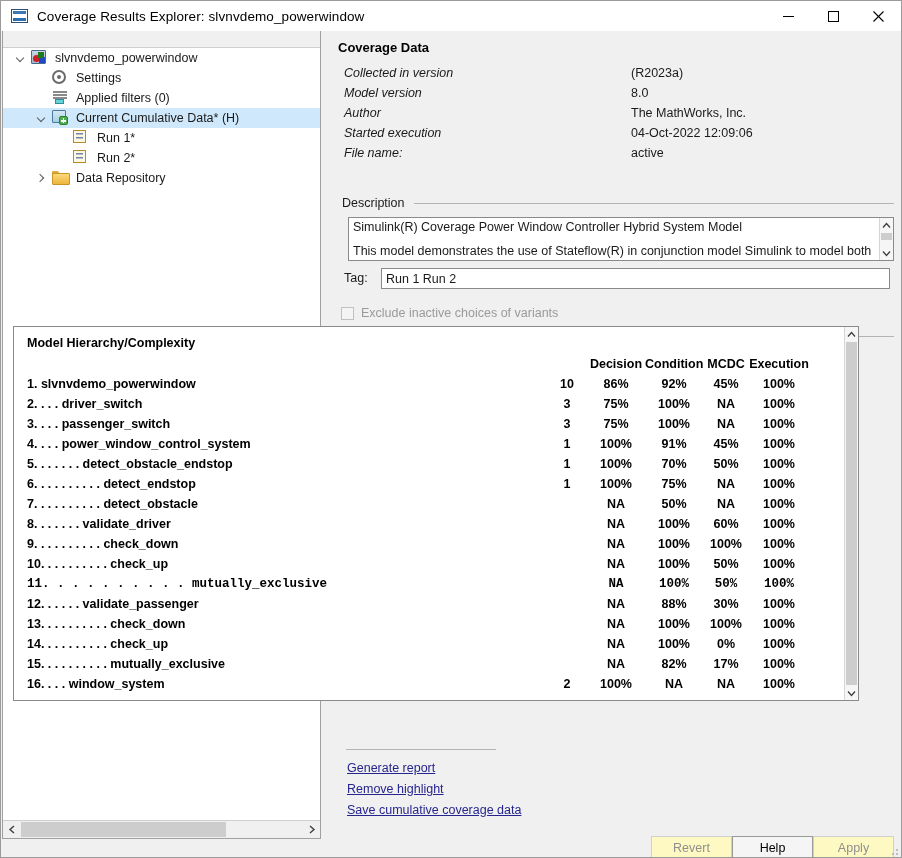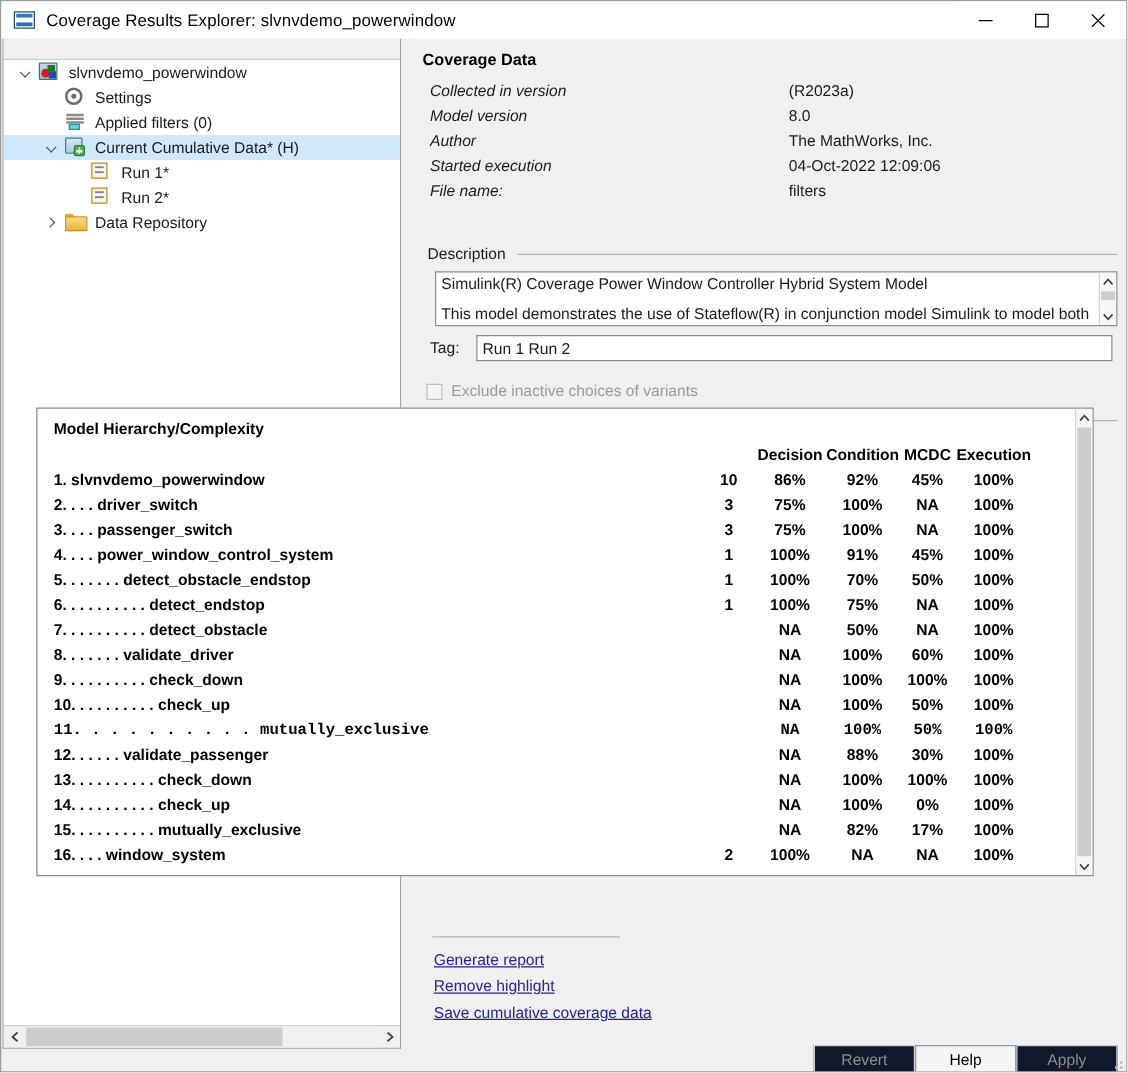--- a/index.html
+++ b/index.html
@@ -241,21 +241,21 @@
 
   .checkrow { position: absolute; left: 10px; top: 273px; display: flex; align-items: center; }
   .cbox {
     width: 13px; height: 13px; border: 1px solid #c0c0c0; background: #f4f4f4;
     margin-right: 7px; flex: none;
   }
   .checkrow .ctext { font-size: 12.5px; color: #9a9a9a; }
 
   
   .sumbox {
-    position: absolute; left: 28px; top: 325px;
+    position: absolute; left: 12px; top: 325px;
     width: 846px; height: 375px;
     background: #ffffff; border: 1px solid #8a8a8a;
     overflow: hidden;
   }
   .sumbox-inner { position: absolute; left: 0; top: 0; right: 15px; bottom: 0; }
   .sum-h {
     position: absolute; left: 13px; top: 9px;
     font-size: 12.5px; font-weight: bold; color: #000;
   }
   .colhead {
@@ -277,21 +277,21 @@
     position: absolute; left: 16px;
     font-size: 12.5px; color: #26258f; text-decoration: underline;
     cursor: pointer; white-space: nowrap;
   }
 
   .btn {
     position: absolute; top: 803px; height: 23px; width: 81px;
     font-family: "Liberation Sans", sans-serif; font-size: 12.5px;
     display: flex; align-items: center; justify-content: center;
   }
-  .btn.disabled { background: #0f172a; color: #8f8f8f; border: 1px solid #d0d0d0; }
+  .btn.disabled { background: #fef9c3; color: #8f8f8f; border: 1px solid #d0d0d0; }
   .btn.enabled { background: #f5f5f5; color: #000; border: 1px solid #9a9a9a; }
 
   .grip {
     position: absolute; right: 3px; bottom: 2px; width: 10px; height: 10px;
   }
   .grip i { position: absolute; width: 2px; height: 2px; background: #bdbdbd; }
 </style>
 </head>
 <body>
 
@@ -434,21 +434,21 @@
         <div class="kvrow" style="top: 73px;">
           <span class="k">Author</span>
           <span class="v">The MathWorks, Inc.</span>
         </div>
         <div class="kvrow" style="top: 93px;">
           <span class="k">Started execution</span>
           <span class="v">04-Oct-2022 12:09:06</span>
         </div>
         <div class="kvrow" style="top: 113px;">
           <span class="k">File name:</span>
-          <span class="v">filters</span>
+          <span class="v">active</span>
         </div>
       </div>
 
     <div class="grouplabel" style="left:11px; top:163px;">Description</div>
     <div class="groupline" style="left:83px; top:170px; width:480px;"></div>
 
     <div class="descbox">
       <div class="line l1">Simulink(R) Coverage Power Window Controller Hybrid System Model</div>
       <div class="line l2">This model demonstrates the use of Stateflow(R) in conjunction model Simulink to model both</div>
       <div class="vsb">

